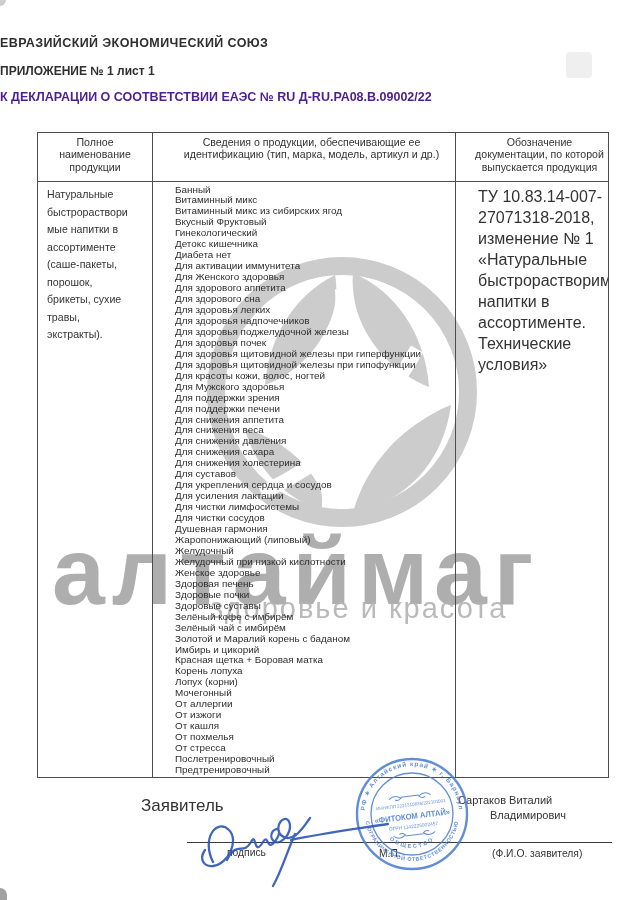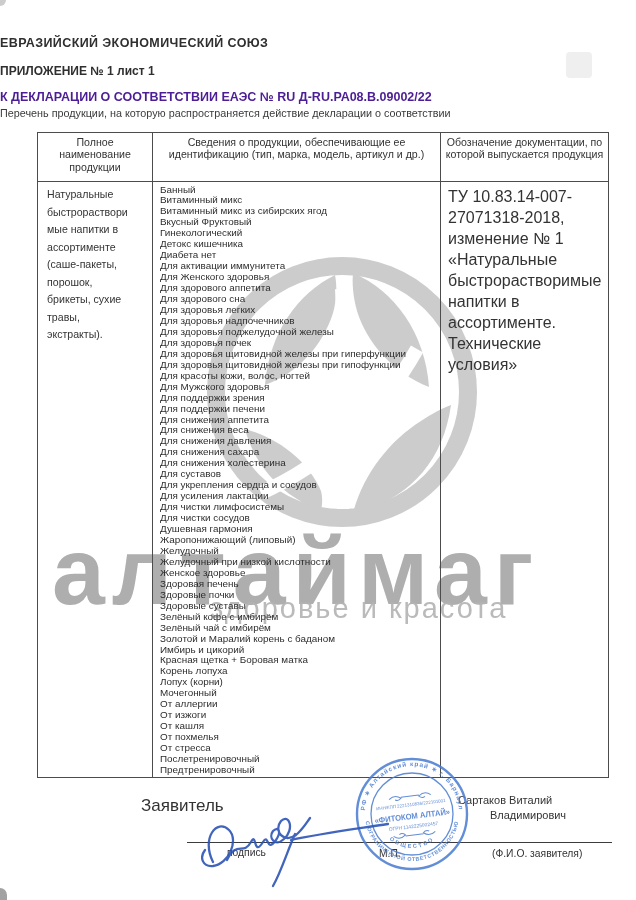--- a/index.html
+++ b/index.html
@@ -14,21 +14,21 @@
   
   .wm-logo{position:absolute;left:203px;top:253px;z-index:1;opacity:.5;}
   .wm-brand{position:absolute;left:52px;top:488px;z-index:1;font-size:95px;font-weight:bold;
             letter-spacing:7px;color:#8f8f8f;opacity:.72;line-height:1;margin-top:36px;}
   .wm-tag{position:absolute;left:210px;top:594px;z-index:1;font-size:29px;letter-spacing:2px;
           color:#b3b3b3;opacity:.9;line-height:1;}
 
   
   .tbl{position:absolute;left:37px;top:132px;width:572px;height:646px;z-index:2;
        border:1.4px solid #4c4c4c;display:flex;flex-direction:column;box-sizing:border-box;background:transparent;}
-  .tr{display:flex;width:100%;}
+  .tr{display:flex;width:100%;gap:15px;}
   .tr.head{height:49px;border-bottom:1.4px solid #4c4c4c;box-sizing:border-box;}
   .tr.body{flex:1;}
   .td{box-sizing:border-box;overflow:hidden;}
   .c1{width:115px;border-right:1.3px solid #4c4c4c;}
   .c2{width:288px;border-right:1.3px solid #4c4c4c;}
   .c3{flex:1;}
   .head .td{display:flex;align-items:flex-start;justify-content:center;text-align:center;
             font-size:10.6px;line-height:12.3px;padding-top:3px;color:#333;}
   .head .td span{display:block;padding:0 4px;}
   .cell-name{white-space:pre-line;font-size:10.6px;line-height:17.5px;padding:4px 4px 0 9px;color:#333;}
@@ -78,21 +78,20 @@
     <path d="M58,240 C120,212 176,164 214,96" fill="none" stroke="#ffffff" stroke-width="14"></path>
     <path d="M140,256 C140,190 142,120 138,36" fill="none" stroke="#ffffff" stroke-width="12"></path>
   </svg>
 
   <div class="wm-brand">алтаймаг</div>
   <div class="wm-tag">здоровье и красота</div>
 
   <div class="t1">ЕВРАЗИЙСКИЙ ЭКОНОМИЧЕСКИЙ СОЮЗ</div>
   <div class="t2">ПРИЛОЖЕНИЕ № 1 лист 1</div>
   <div class="t3">К ДЕКЛАРАЦИИ О СООТВЕТСТВИИ ЕАЭС № RU Д-RU.РА08.В.09002/22</div>
-  <div class="t4">Перечень продукции, на которую распространяется действие декларации о соответствии</div>
 
   <div class="tbl">
     <div class="tr head">
       <div class="td c1">
           <span>Полное наименование продукции</span>
         </div>
       <div class="td c2">
           <span>Сведения о продукции, обеспечивающие ее идентификацию (тип, марка, модель, артикул и др.)</span>
         </div>
       <div class="td c3">

